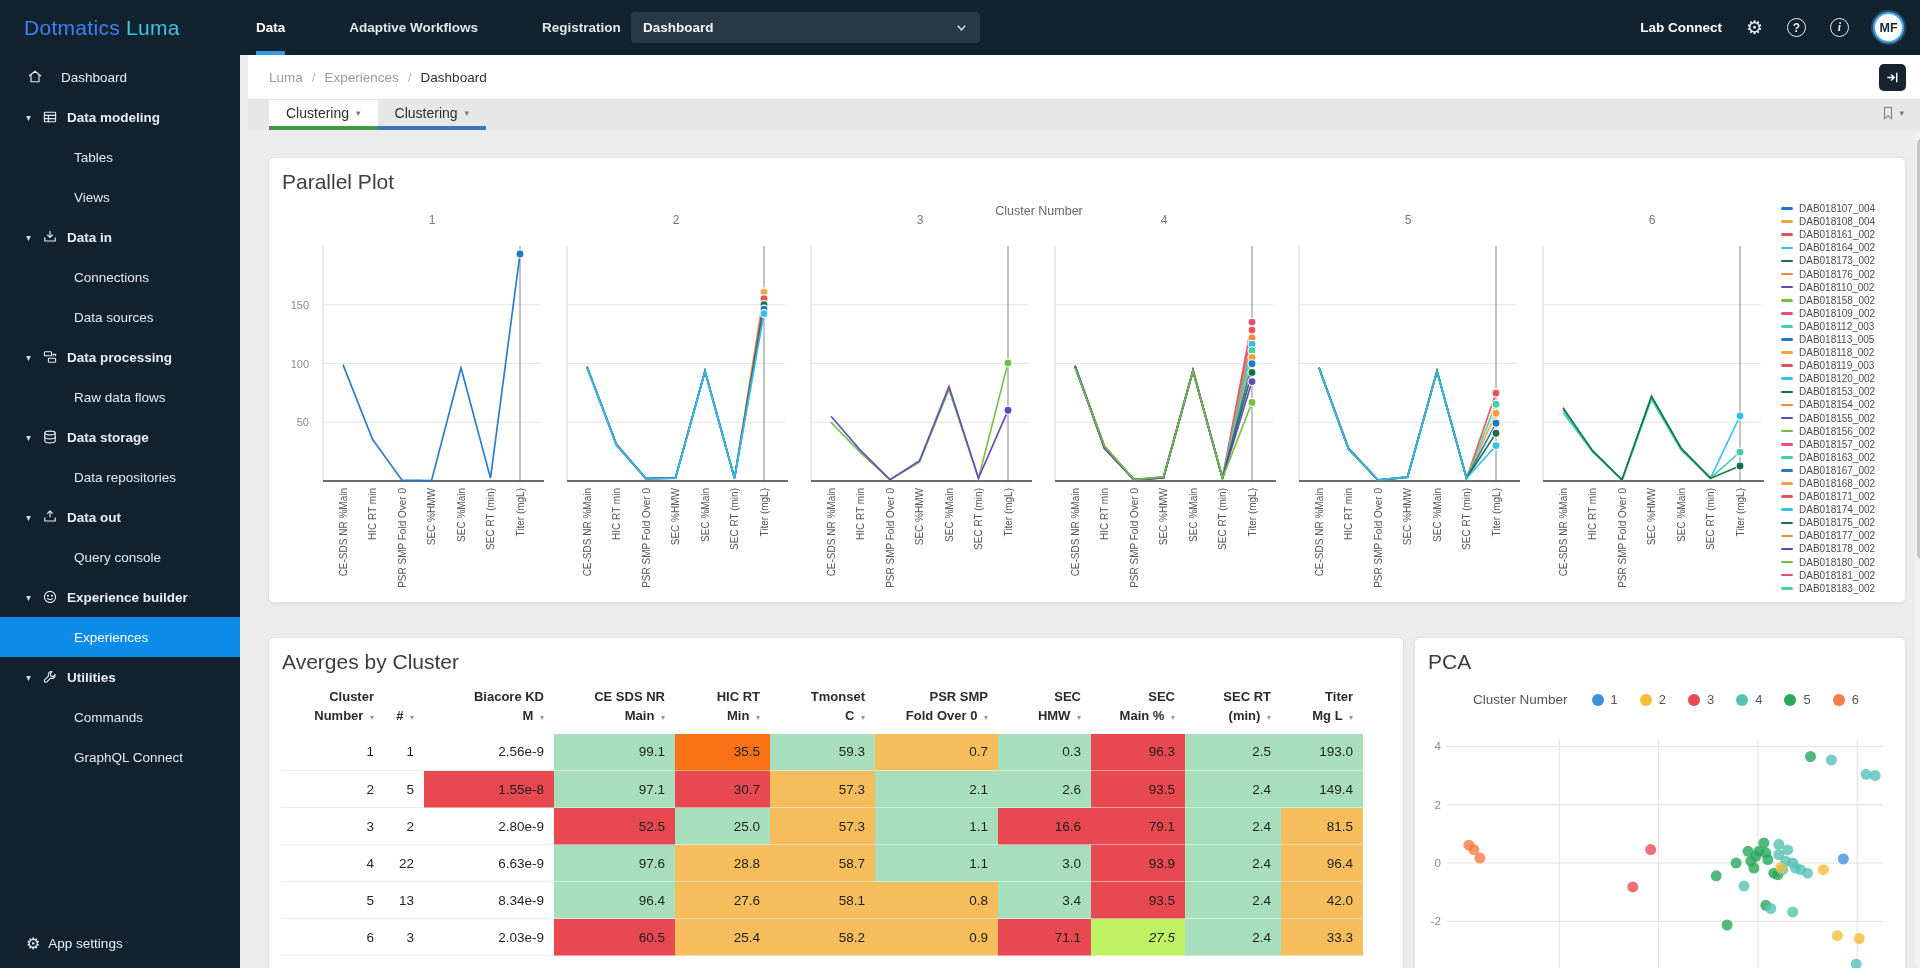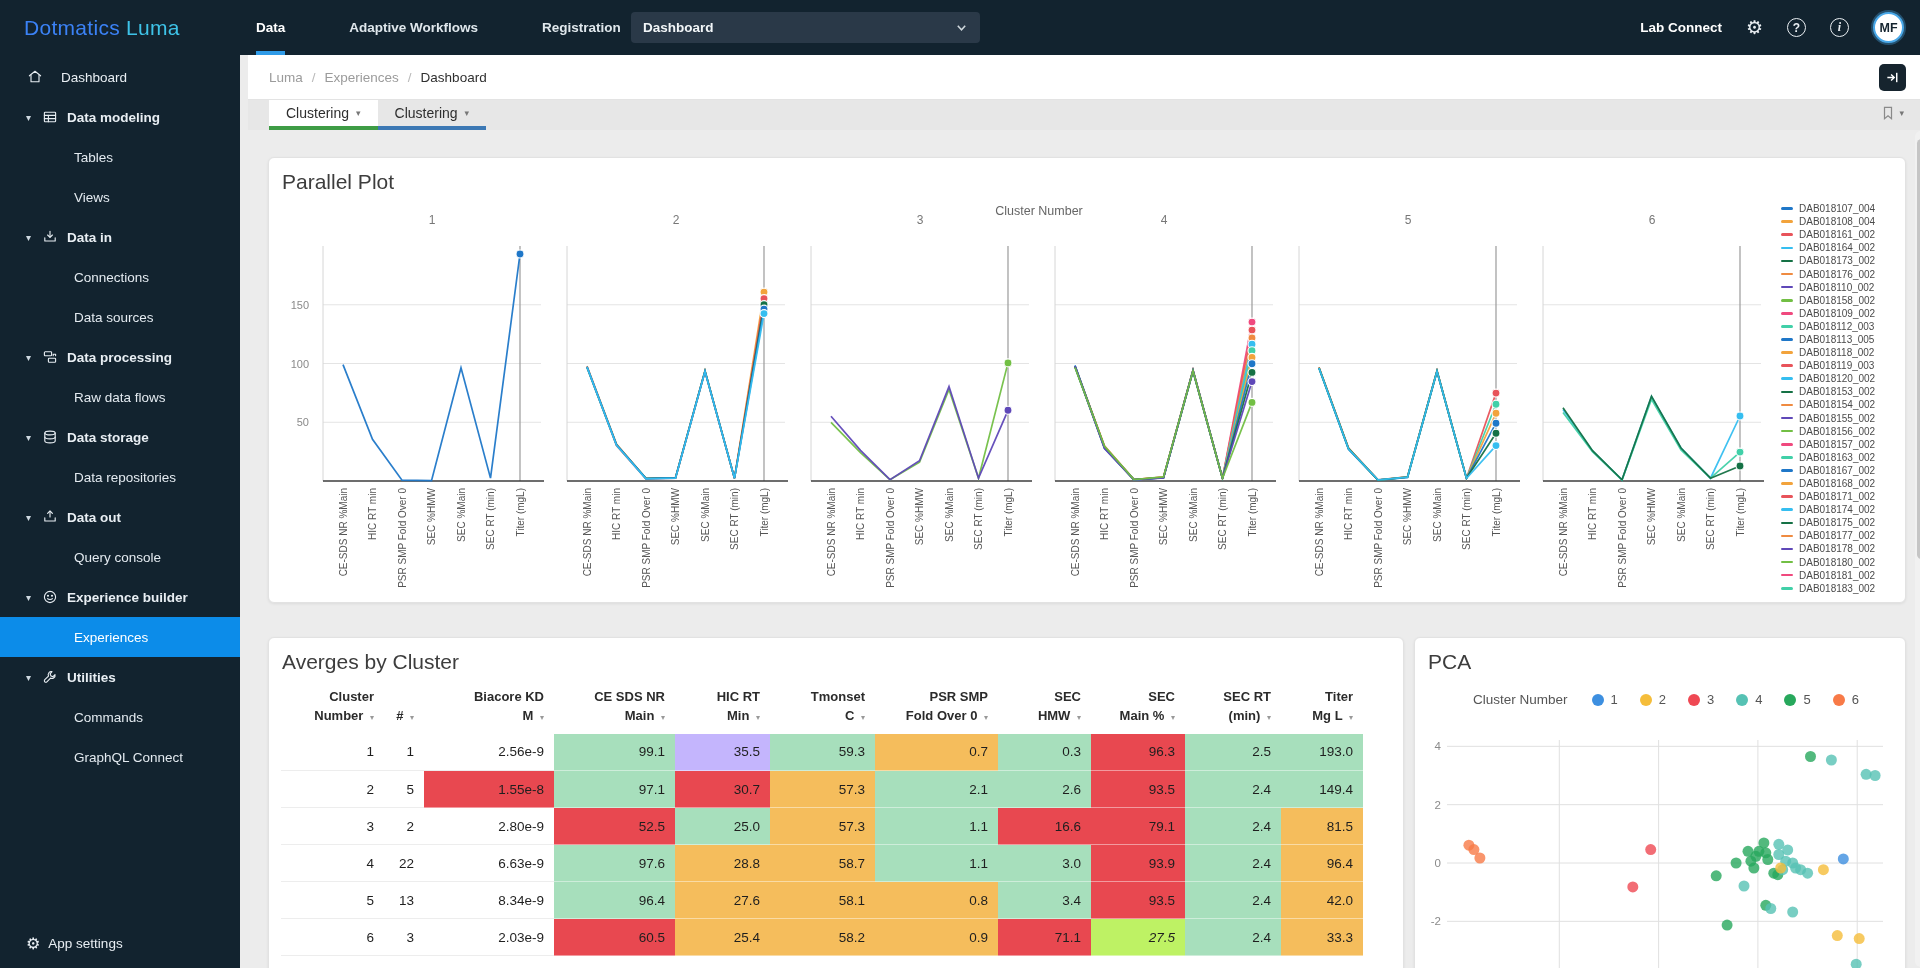--- a/index.html
+++ b/index.html
@@ -619,21 +619,21 @@
                   <div>Mg L <span class="hcaret">▾</span></div>
                 </th>
               </tr>
             </thead>
             <tbody>
               <tr>
                 <td class="w">1</td>
                 <td class="w">1</td>
                 <td class="w">2.56e-9</td>
                 <td class="c" style="background: rgb(167, 223, 188);">99.1</td>
-                <td class="c" style="background: #c4b5fd; margin-top: 31px;">35.5</td>
+                <td class="c" style="background: #f97316; margin-top: 31px;">35.5</td>
                 <td class="c" style="background: rgb(167, 223, 188);">59.3</td>
                 <td class="c" style="background: rgb(245, 189, 92);">0.7</td>
                 <td class="c" style="background: rgb(167, 223, 188);">0.3</td>
                 <td class="c" style="background: rgb(232, 72, 80);">96.3</td>
                 <td class="c" style="background: rgb(167, 223, 188);">2.5</td>
                 <td class="c" style="background: rgb(167, 223, 188);">193.0</td>
               </tr>
               <tr>
                 <td class="w">2</td>
                 <td class="w">5</td>

